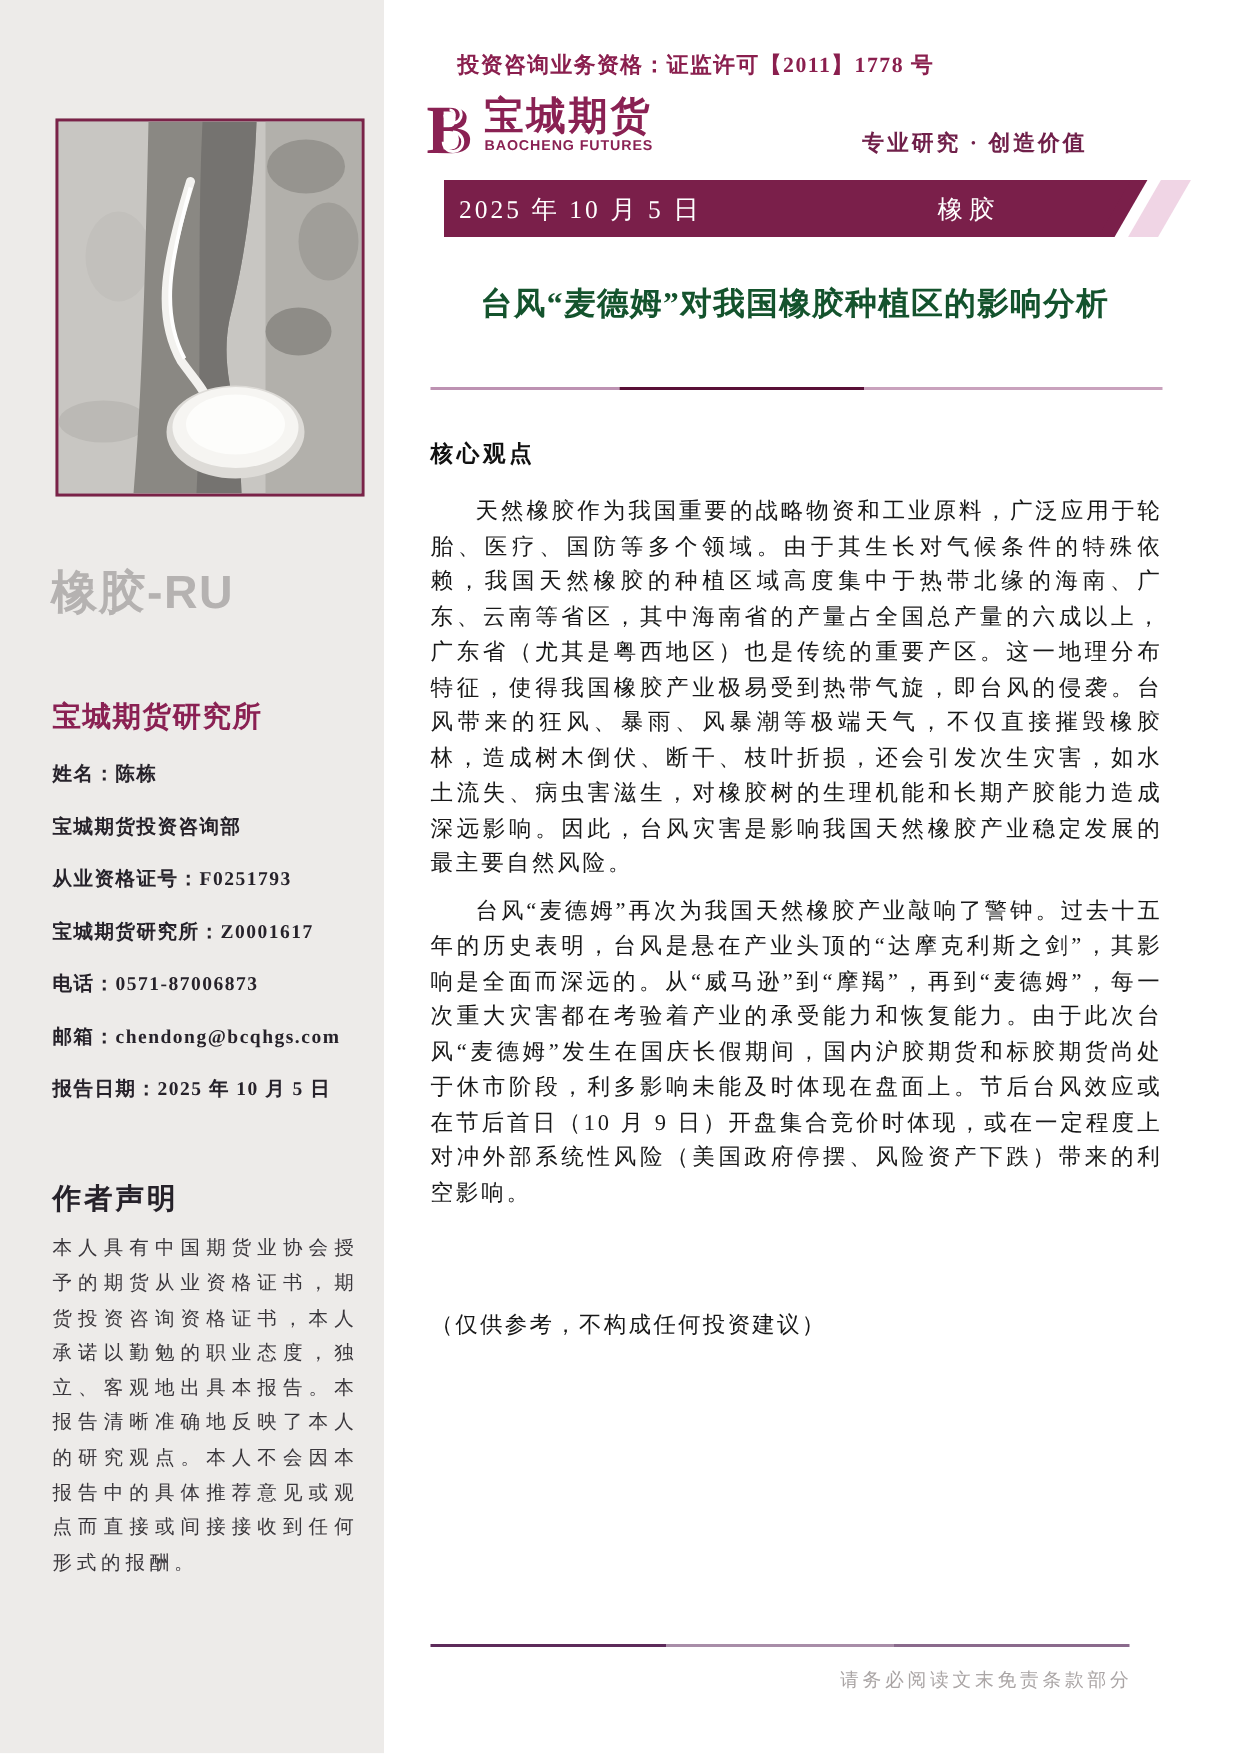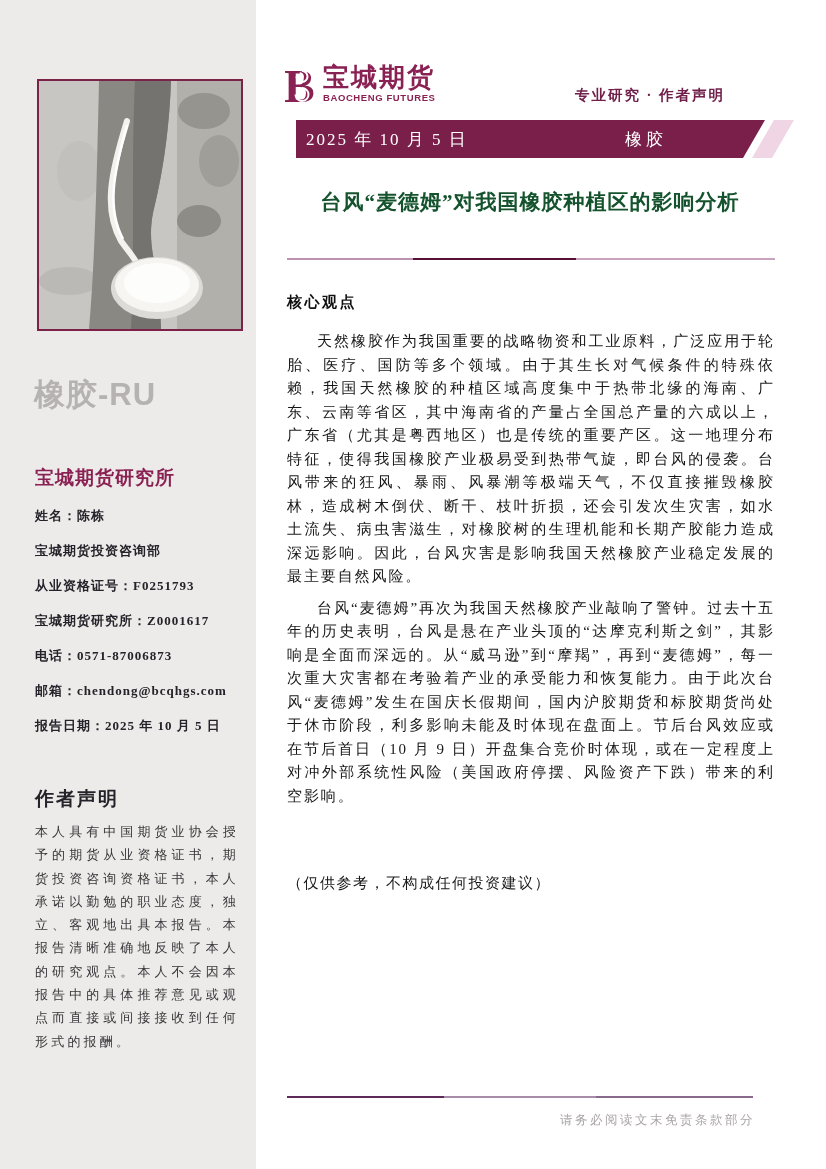--- a/index.html
+++ b/index.html
@@ -159,36 +159,37 @@
       <div class="info-row">邮箱：chendong@bcqhgs.com</div>
       <div class="info-row">报告日期：2025 年 10 月 5 日</div>
     </div>
 
     <div class="author-heading">作者声明</div>
     <p class="author-declaration">本人具有中国期货业协会授予的期货从业资格证书，期货投资咨询资格证书，本人承诺以勤勉的职业态度，独立、客观地出具本报告。本报告清晰准确地反映了本人的研究观点。本人不会因本报告中的具体推荐意见或观点而直接或间接接收到任何形式的报酬。</p>
   </aside>
 
   <main class="main">
 
+    <div class="qualification">投资咨询业务资格：证监许可【2011】1778 号</div>
 
     <div class="brand-row">
       <div class="logo">
         <svg class="logo-mark" viewBox="0 0 34 48">
           <text x="-1" y="40" font-size="46" font-family="Liberation Serif, serif" font-weight="bold" fill="#8a2153">B</text>
           <path d="M17,9 a5.5,5.5 0 1,1 -5.5,5.5 a3.2,3.2 0 1,0 3.2,-3.2" fill="none" stroke="#ffffff" stroke-width="2"></path>
           <path d="M17,26 a6.5,6.5 0 1,1 -6.5,6.5 a3.8,3.8 0 1,0 3.8,-3.8" fill="none" stroke="#ffffff" stroke-width="2"></path>
         </svg>
         <div class="logo-text">
           <span class="logo-cn">宝城期货</span>
           <span class="logo-en">BAOCHENG FUTURES</span>
         </div>
       </div>
     </div>
 
-    <div class="slogan">专业研究 · 作者声明</div>
+    <div class="slogan">专业研究 · 创造价值</div>
 
     <div class="banner">
       <div class="banner-bar"></div>
       <div class="stripe stripe-maroon"></div>
       <div class="stripe stripe-pink"></div>
       <div class="banner-date">2025 年 10 月 5 日</div>
       <div class="banner-category">橡胶</div>
     </div>
 
     <h1 class="report-title">台风“麦德姆”对我国橡胶种植区的影响分析</h1>

